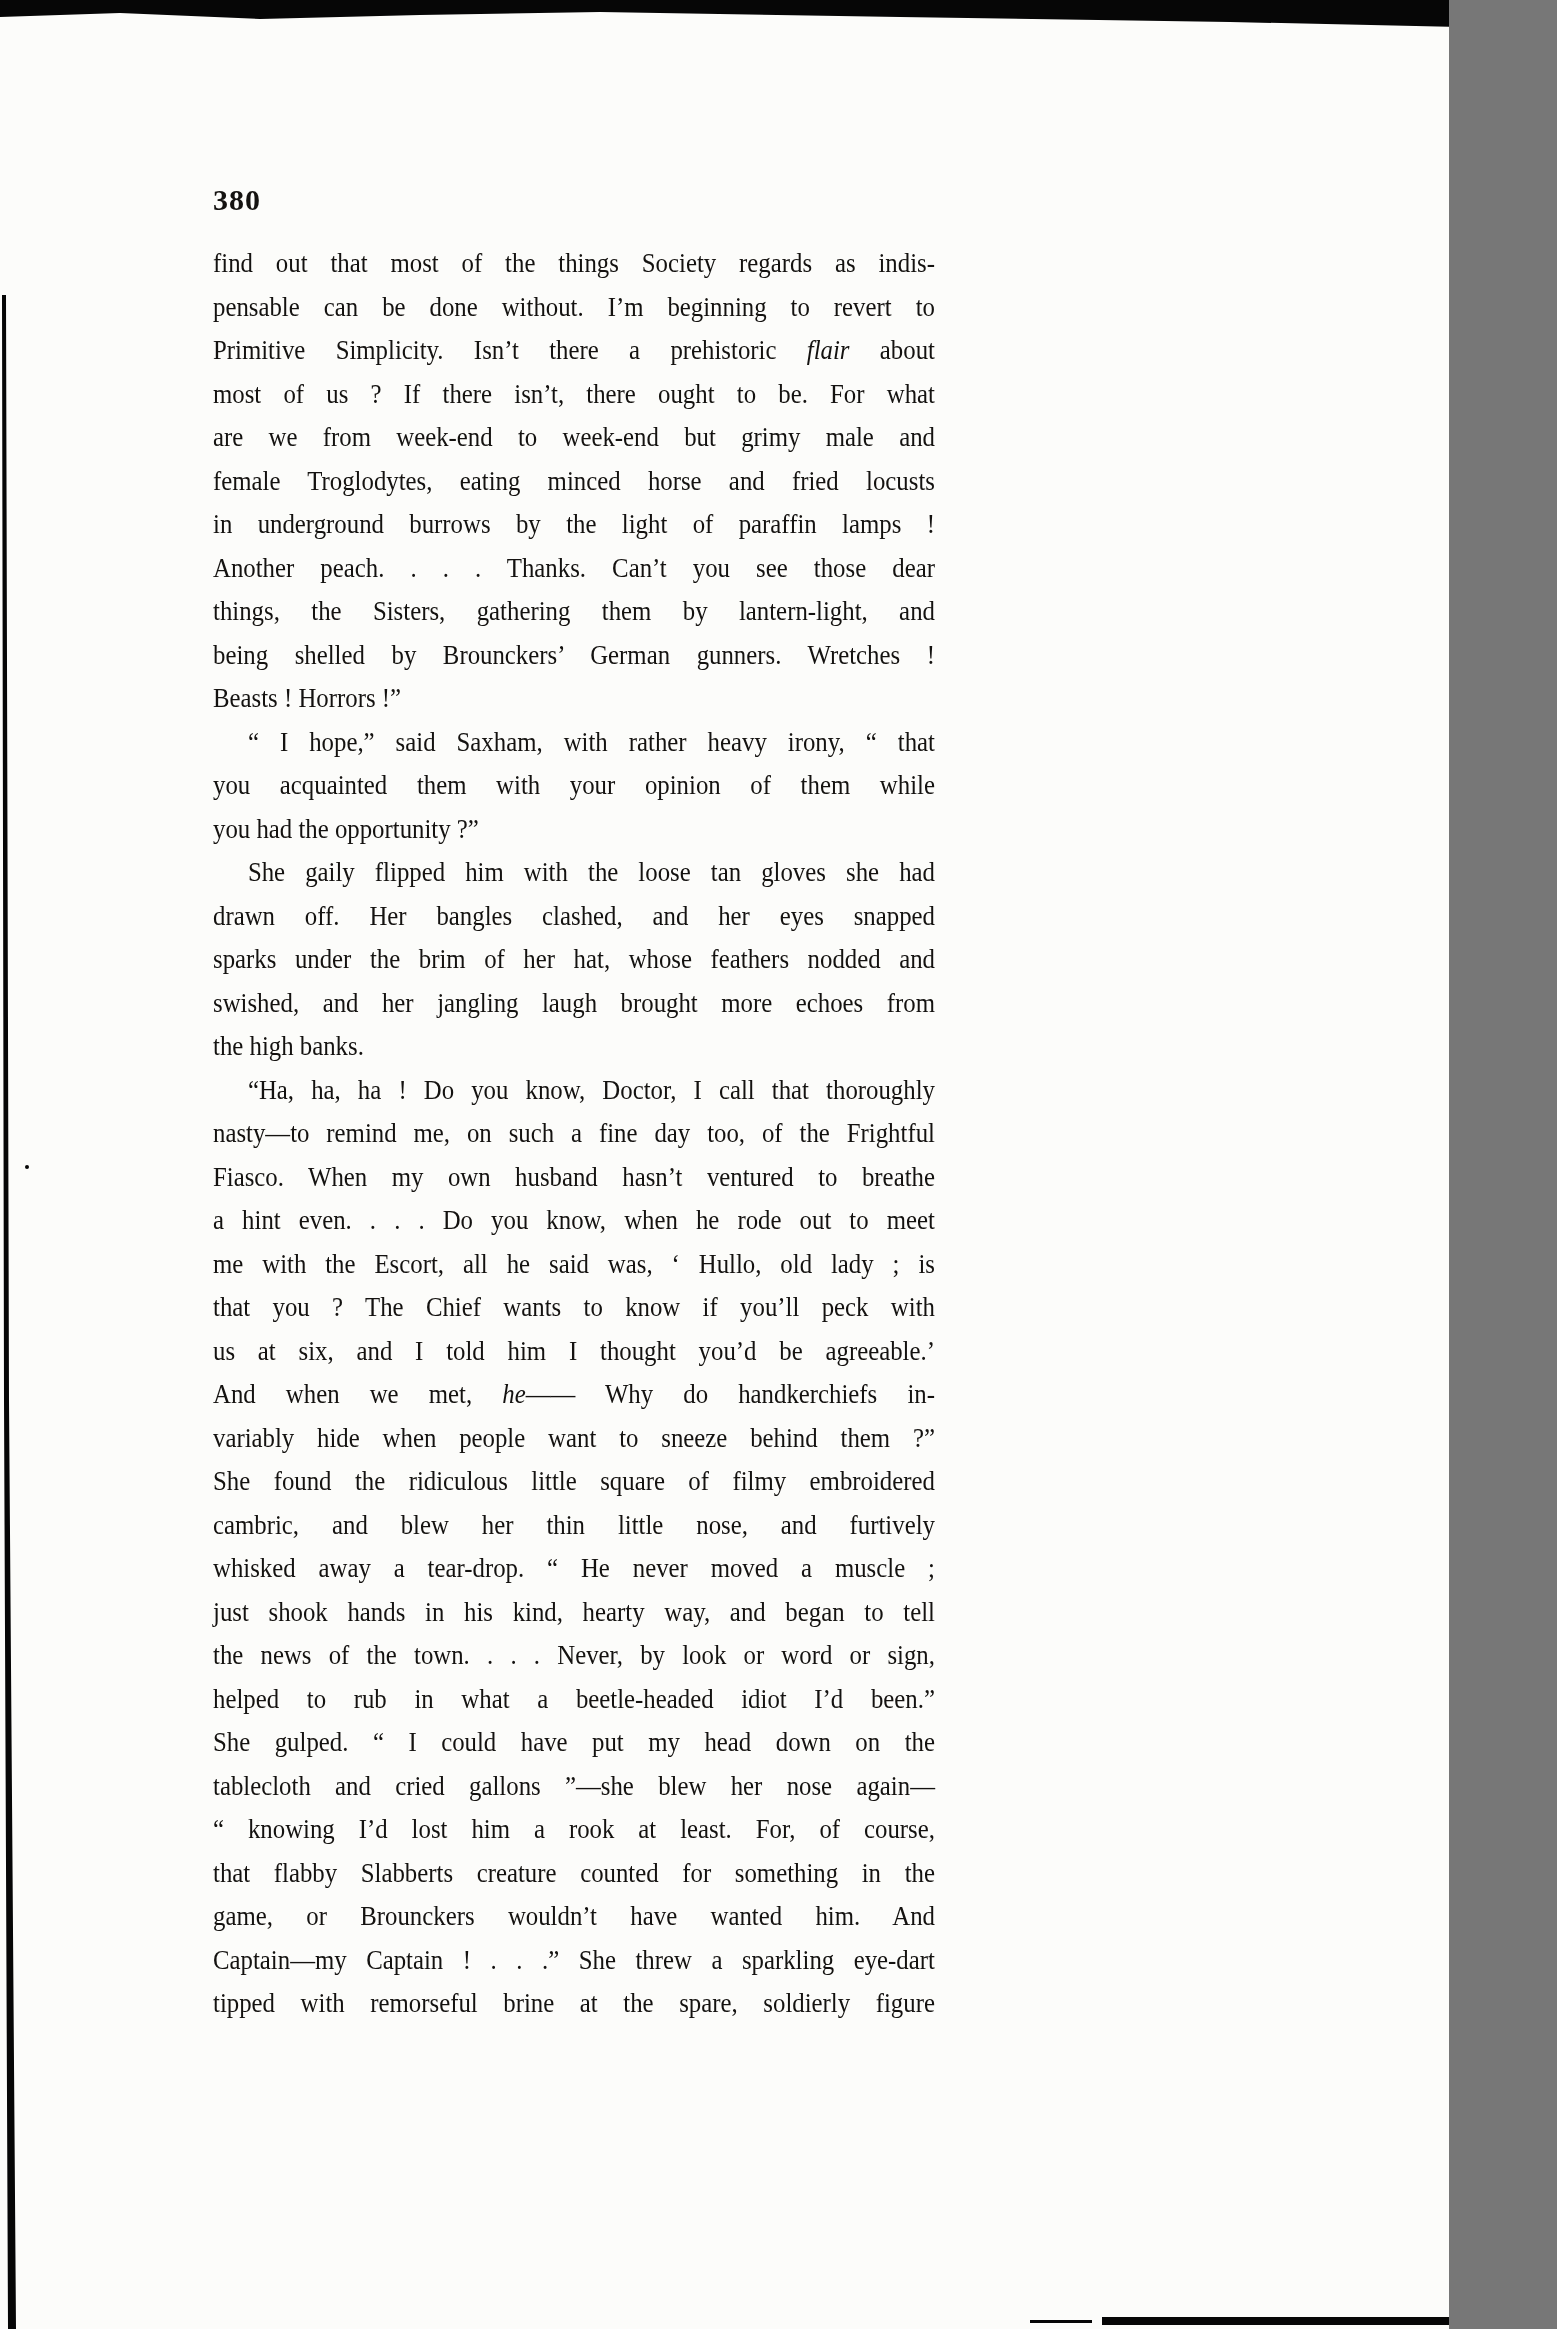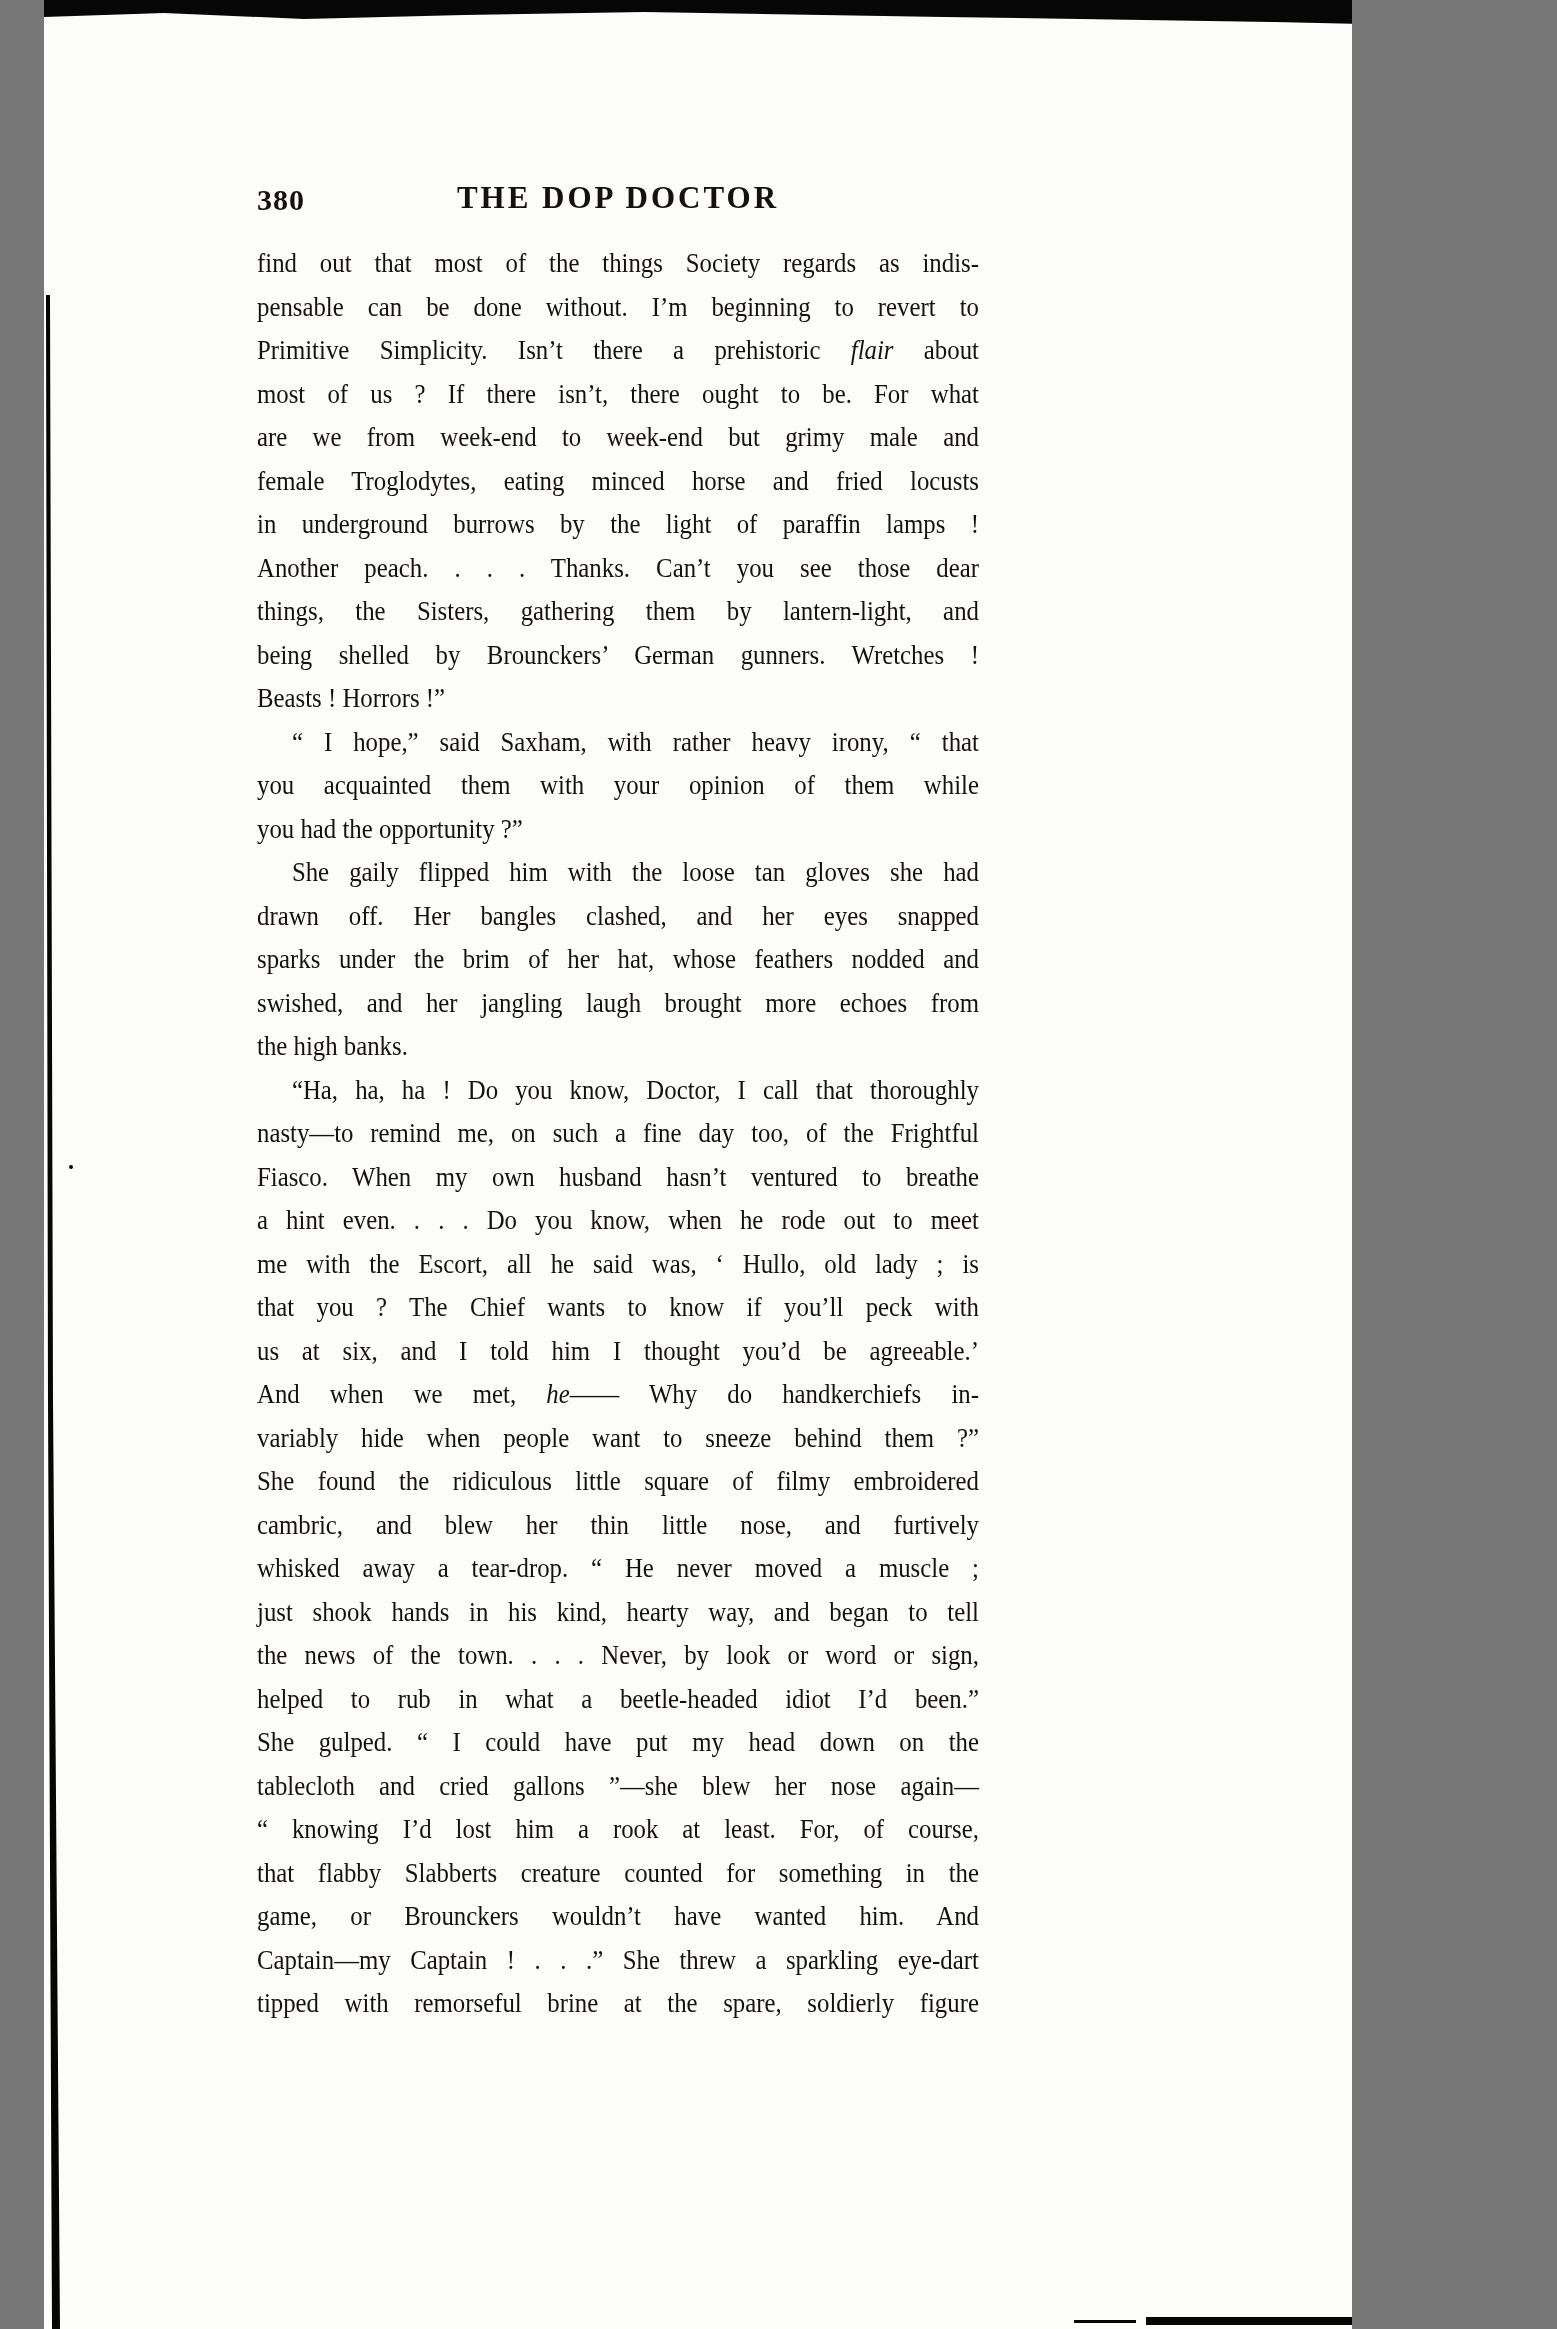--- a/index.html
+++ b/index.html
@@ -1,23 +1,22 @@
 <!DOCTYPE html>
 <html><head>
 <meta charset="utf-8">
 <style>
   html,body{margin:0;padding:0;background:#777;}
   .page{
     position:relative;
-    width:1308px;height:2329px;
+    width:1449px;height:2329px;
     background:#fcfcfa;
     overflow:hidden;
     font-family:"Liberation Serif","DejaVu Serif",serif;
     color:#141210;
-    margin-left:44px;
   }
   .page-number{
     position:absolute;left:213px;top:183px;
     font-size:30px;font-weight:bold;letter-spacing:1px;
   }
   .running-title{
     position:absolute;left:213px;top:180px;width:722px;
     text-align:center;
     font-size:31px;font-weight:bold;letter-spacing:3px;
   }
@@ -39,21 +38,20 @@
   .artifacts{position:absolute;left:0;top:0;pointer-events:none;}
   .artifacts path,.artifacts circle{fill:#060606;}
 </style>
 </head>
 <body>
 
 <div class="page">
 
   <div class="page-number">380</div>
 
-  <div class="running-title">THE DOP DOCTOR</div>
 
   <main class="text-column">
       <div class="line">find out that most of the things Society regards as indis-</div>
       <div class="line">pensable can be done without. I’m beginning to revert to</div>
       <div class="line">Primitive Simplicity. Isn’t there a prehistoric <i>flair</i> about</div>
       <div class="line">most of us ? If there isn’t, there ought to be. For what</div>
       <div class="line">are we from week-end to week-end but grimy male and</div>
       <div class="line">female Troglodytes, eating minced horse and fried locusts</div>
       <div class="line">in underground burrows by the light of paraffin lamps !</div>
       <div class="line">Another peach. . . . Thanks. Can’t you see those dear</div>

